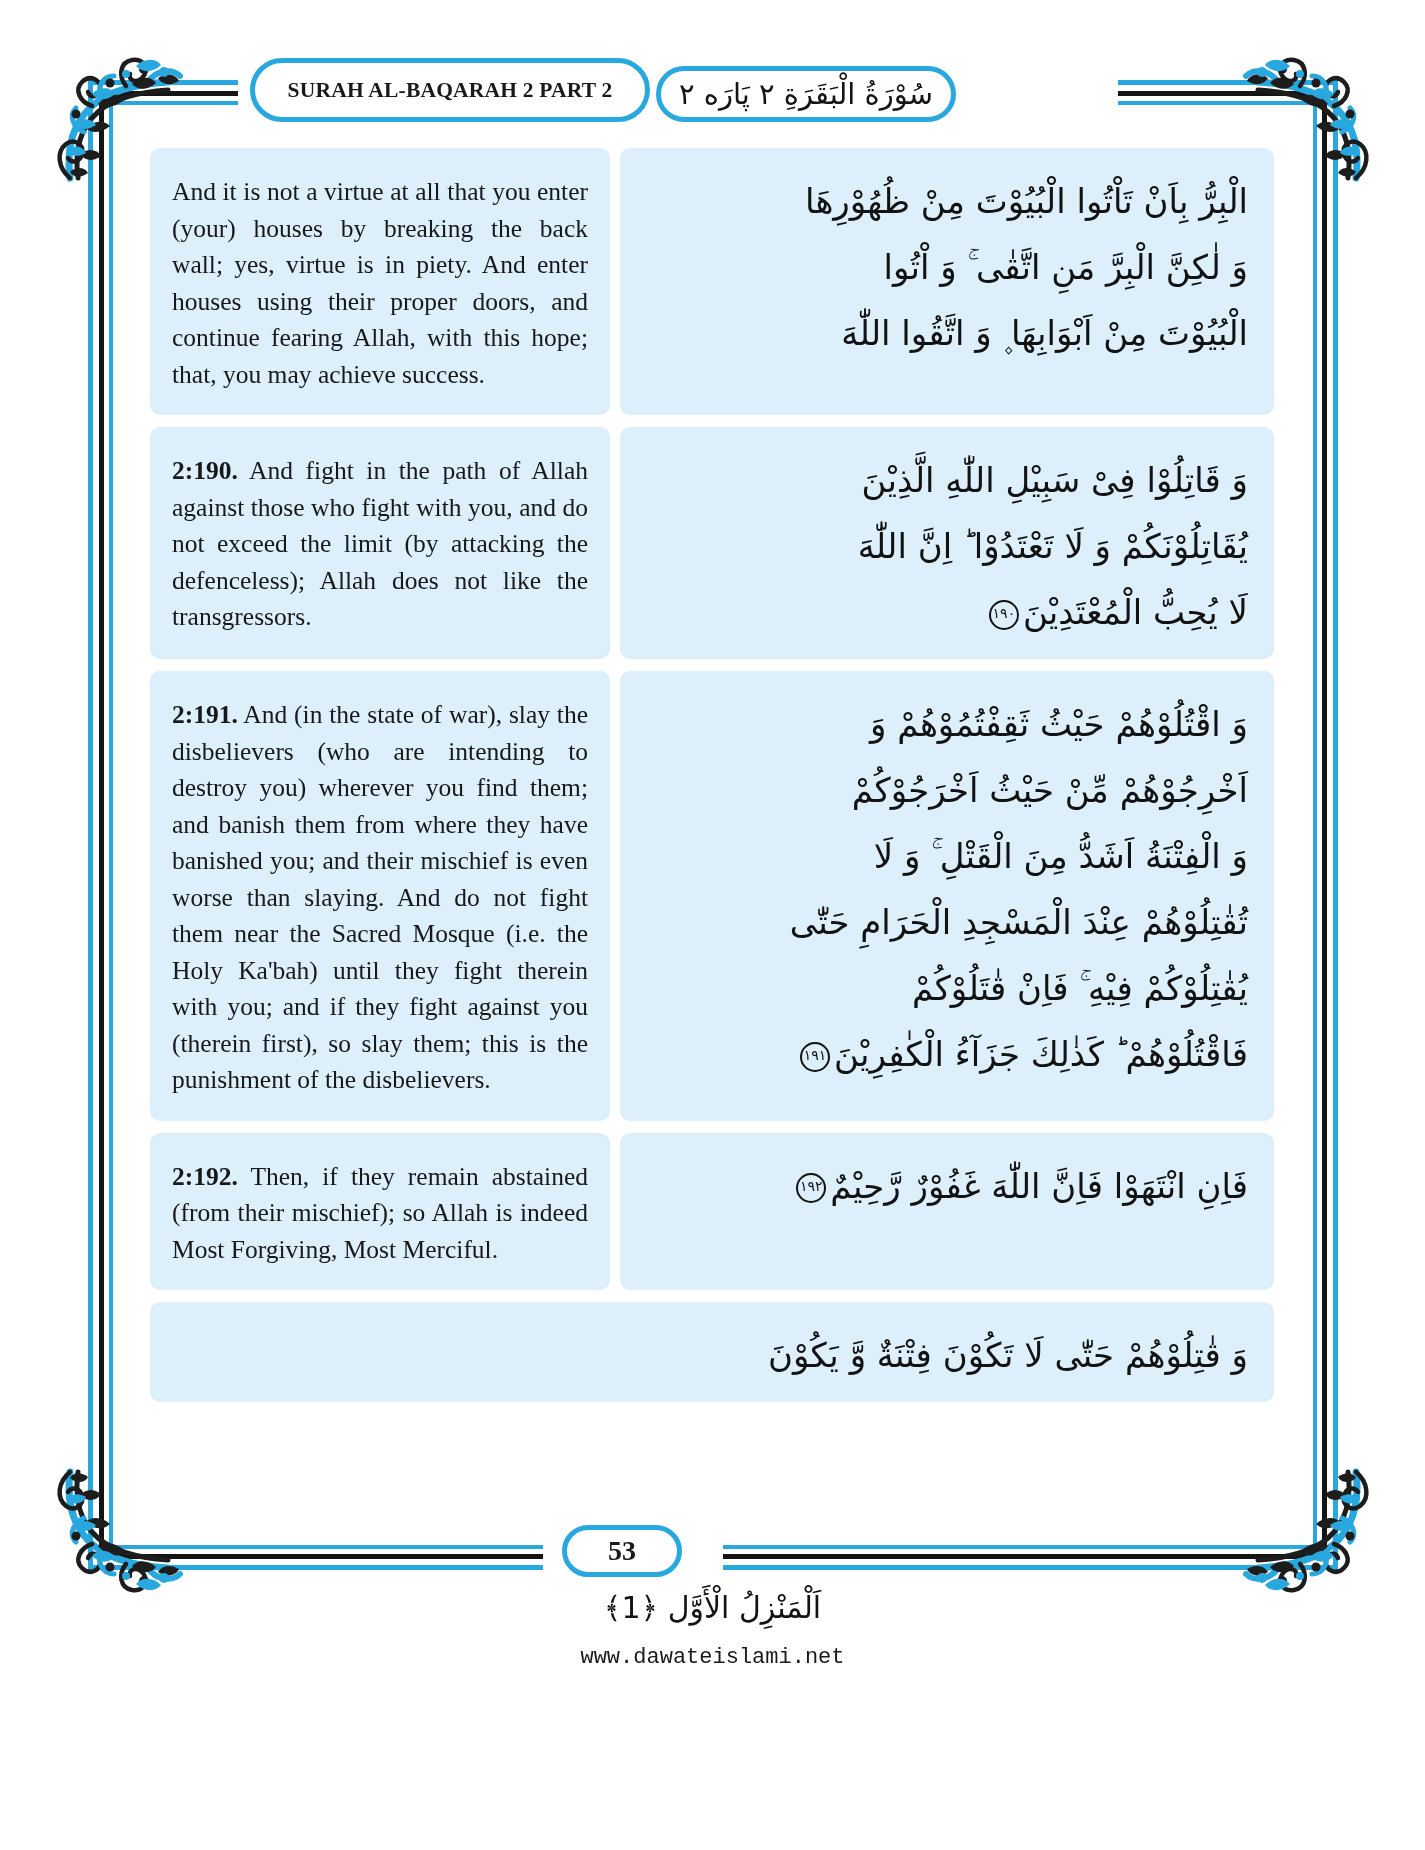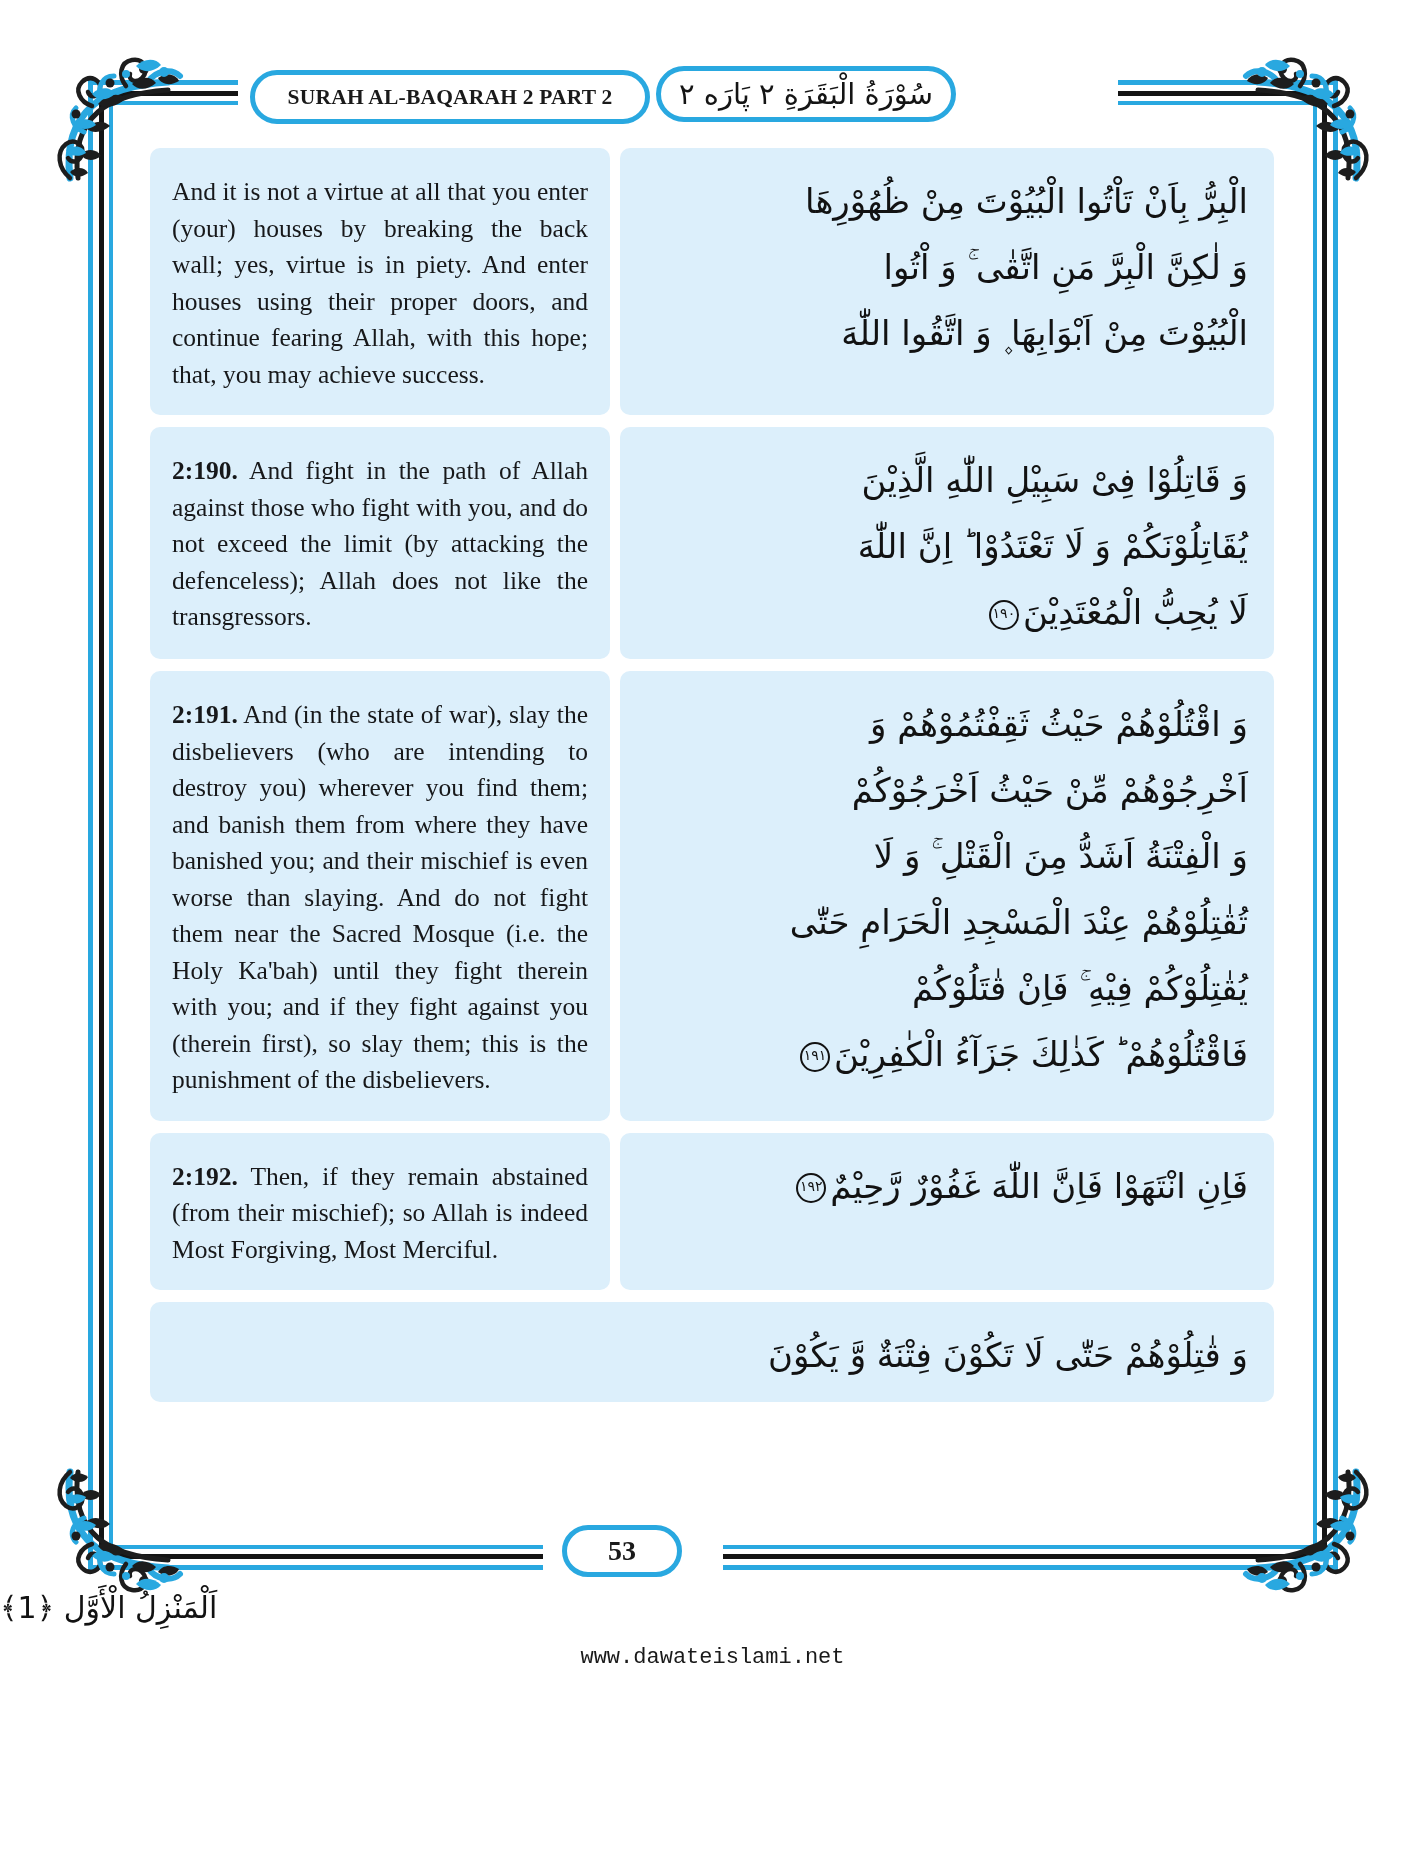--- a/index.html
+++ b/index.html
@@ -31,21 +31,21 @@
 
   .corner{position:absolute;width:150px;height:150px;}
   .c-tl{left:-48px;top:-44px;}
   .c-tr{right:-48px;top:-44px;transform:scaleX(-1);}
   .c-bl{left:-48px;bottom:-44px;transform:scaleY(-1);}
   .c-br{right:-48px;bottom:-44px;transform:scale(-1,-1);}
 
   
   .pill{position:absolute;background:#fff;border:5px solid #29a8e0;border-radius:40px;
         display:flex;align-items:center;justify-content:center;box-sizing:border-box;}
-  #hdr-en{left:250px;top:70px;width:400px;height:54px;}
+  #hdr-en{left:250px;top:58px;width:400px;height:64px;}
   #hdr-ar{left:656px;top:66px;width:300px;height:56px;}
   #hdr-en span{font-family:"Liberation Serif",serif;font-weight:bold;font-size:21.5px;
         letter-spacing:.2px;color:#1a1a1a;white-space:nowrap;}
   #hdr-ar span{font-family:"DejaVu Sans",sans-serif;font-size:29px;color:#141414;
         direction:rtl;white-space:nowrap;line-height:1;}
 
   
   #body{position:absolute;left:150px;top:148px;width:1124px;}
   .row{display:flex;gap:10px;margin-bottom:12px;align-items:stretch;}
   .card{background:#dceffb;border-radius:10px;box-sizing:border-box;}
@@ -57,21 +57,21 @@
         font-size:34px;line-height:66px;color:#121212;text-align:justify;}
   .card.en b{font-weight:bold;}
   .ar-line{display:block;white-space:nowrap;}
   .vnum{display:inline-block;border:2.5px solid #121212;border-radius:50%;
         width:26px;height:26px;line-height:22px;text-align:center;font-size:14px;
         font-family:"DejaVu Sans",sans-serif;vertical-align:middle;margin:0 4px;}
   #page-pill{position:absolute;left:562px;top:1525px;width:120px;height:52px;
         background:#fff;border:5px solid #29a8e0;border-radius:30px;
         display:flex;align-items:center;justify-content:center;box-sizing:border-box;}
   #page-pill span{font-family:"Liberation Serif",serif;font-weight:bold;font-size:28px;color:#1a1a1a;}
-  #manzil{position:absolute;left:0;top:1590px;width:1425px;text-align:left;
+  #manzil{position:absolute;left:0;top:1590px;width:1425px;text-align:center;
         font-family:"DejaVu Sans",sans-serif;font-size:30px;color:#121212;direction:rtl;}
   #site{position:absolute;left:0;top:1645px;width:1425px;text-align:center;
         font-family:Liberation Mono, monospace;font-size:22px;color:#1a1a1a;}
 </style>
 </head>
 <body>
 
 <div id="frame">
   <div class="rule f-top-o"></div>
   <div class="rule f-bot-o"></div>

